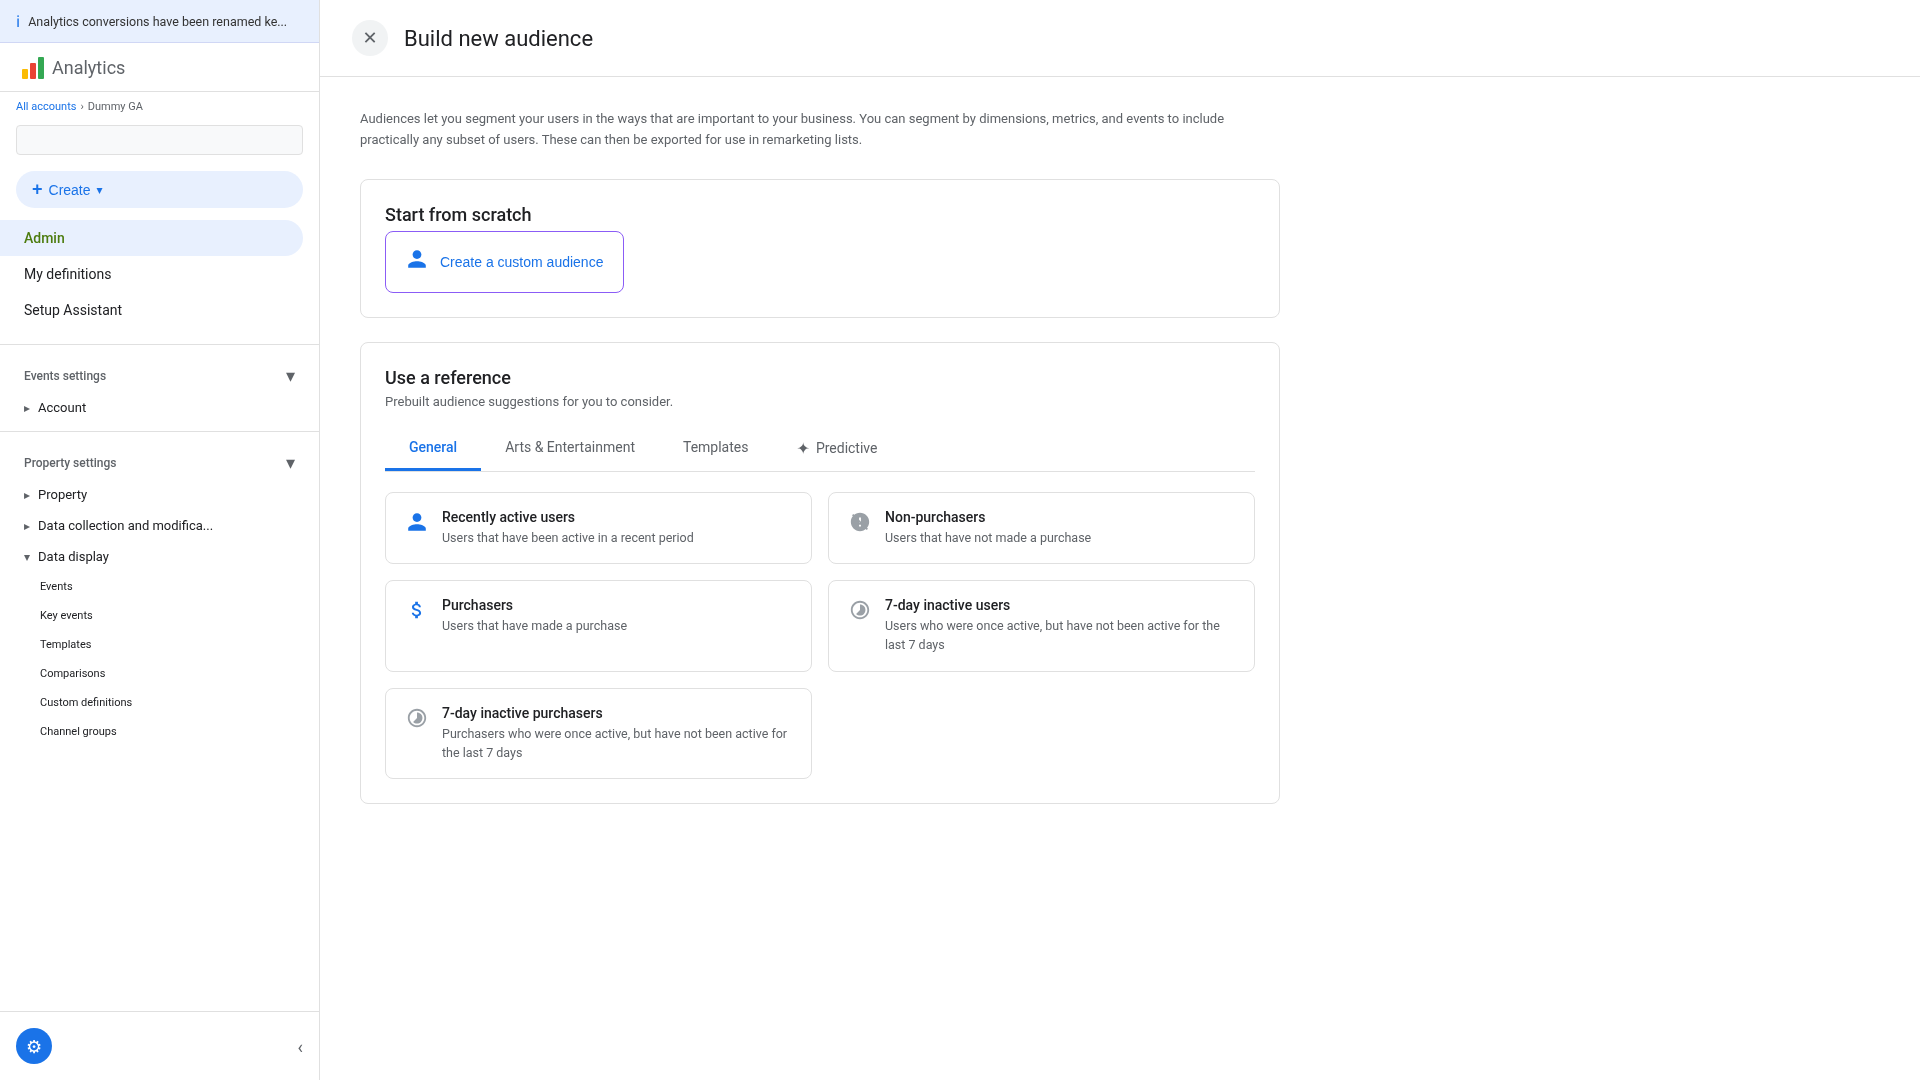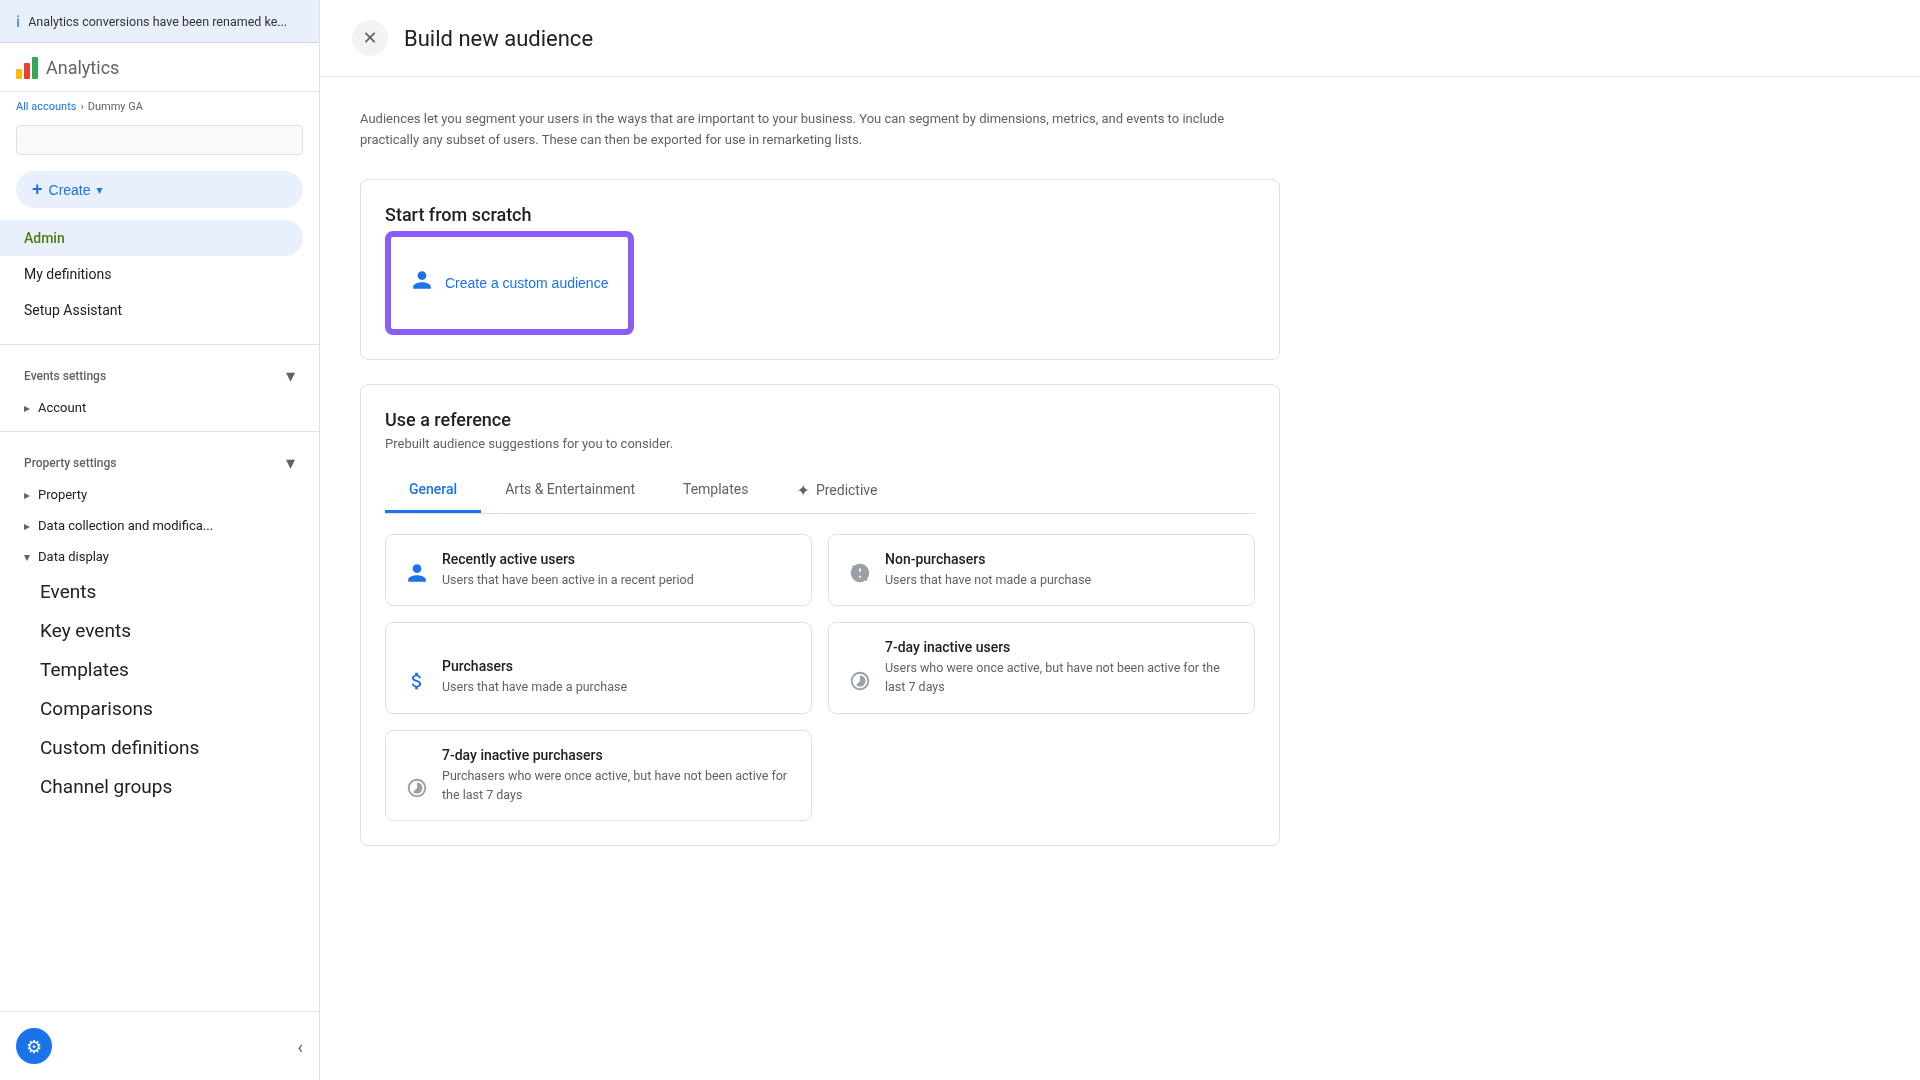--- a/index.html
+++ b/index.html
@@ -26,21 +26,21 @@
       color: #333;
       display: flex;
       align-items: center;
       gap: 8px;
       border-bottom: 1px solid #d0d7f5;
     }
 
     .sidebar-header {
       display: flex;
       align-items: center;
-      padding: 12px 16px;
+      padding: 12px 22px;
       gap: 10px;
       border-bottom: 1px solid #e0e0e0;
     }
     .analytics-logo {
       display: flex;
       align-items: center;
       gap: 8px;
     }
     .logo-bars {
       display: flex;
@@ -110,21 +110,21 @@
       color: #5f6368;
       font-weight: 500;
       display: flex;
       align-items: center;
       justify-content: space-between;
     }
     .nav-divider { border: none; border-top: 1px solid #e0e0e0; margin: 8px 0; }
 
     .nav-sub-item {
       padding: 8px 24px 8px 40px;
-      font-size: 19px;
+      font-size: 11px;
       color: #202124;
       cursor: pointer;
       display: flex;
       align-items: center;
       gap: 8px;
     }
 
     .nav-group-toggle {
       padding: 8px 24px;
       font-size: 13px;
@@ -228,23 +228,23 @@
     .card-section-subtitle {
       font-size: 13px;
       color: #5f6368;
       margin-bottom: 20px;
     }
 
     .custom-audience-btn {
       display: flex;
       align-items: center;
       gap: 12px;
-      border: 6px solid #8b5cf6;
+      border: 1px solid #8b5cf6;
       border-radius: 8px;
-      padding: 32px 20px;
+      padding: 16px 20px;
       cursor: pointer;
       background: #fff;
       max-width: 450px;
       transition: background 0.15s;
     }
     .custom-audience-icon {
       color: #1a73e8;
       font-size: 22px;
     }
     .custom-audience-text {
@@ -282,21 +282,21 @@
       grid-template-columns: 1fr 1fr;
       gap: 16px;
     }
     .audience-card {
       border: 1px solid #e0e0e0;
       border-radius: 8px;
       padding: 16px 20px;
       cursor: pointer;
       background: #fff;
       display: flex;
-      align-items: flex-end;
+      align-items: flex-start;
       gap: 14px;
       transition: background 0.15s, box-shadow 0.15s;
     }
     .audience-card-icon {
       color: #1a73e8;
       font-size: 22px;
       margin-top: 2px;
       flex-shrink: 0;
     }
     .audience-card-icon.muted { color: #9aa0a6; }

